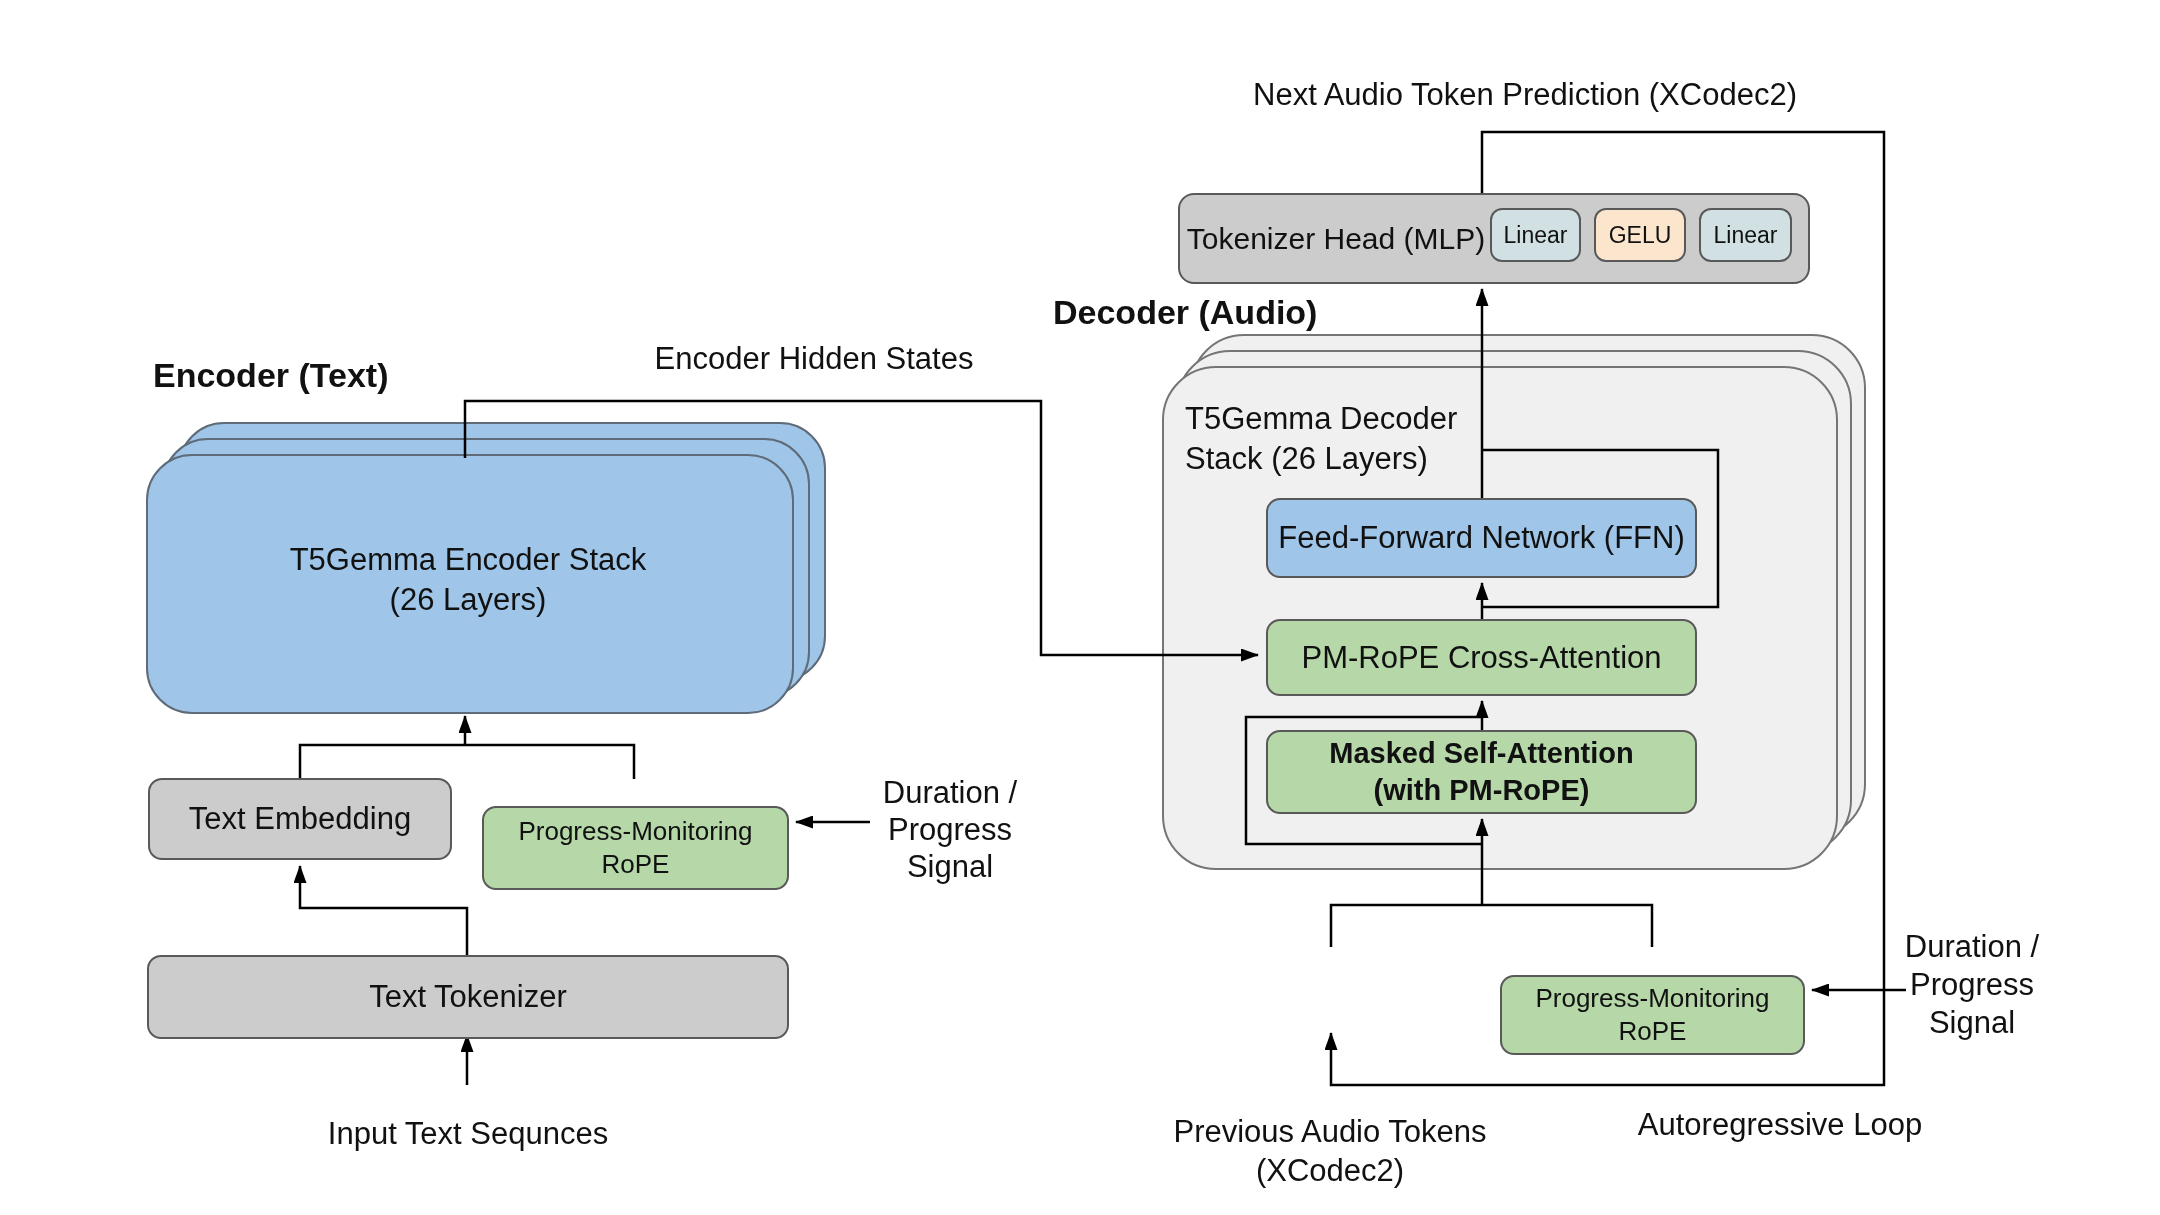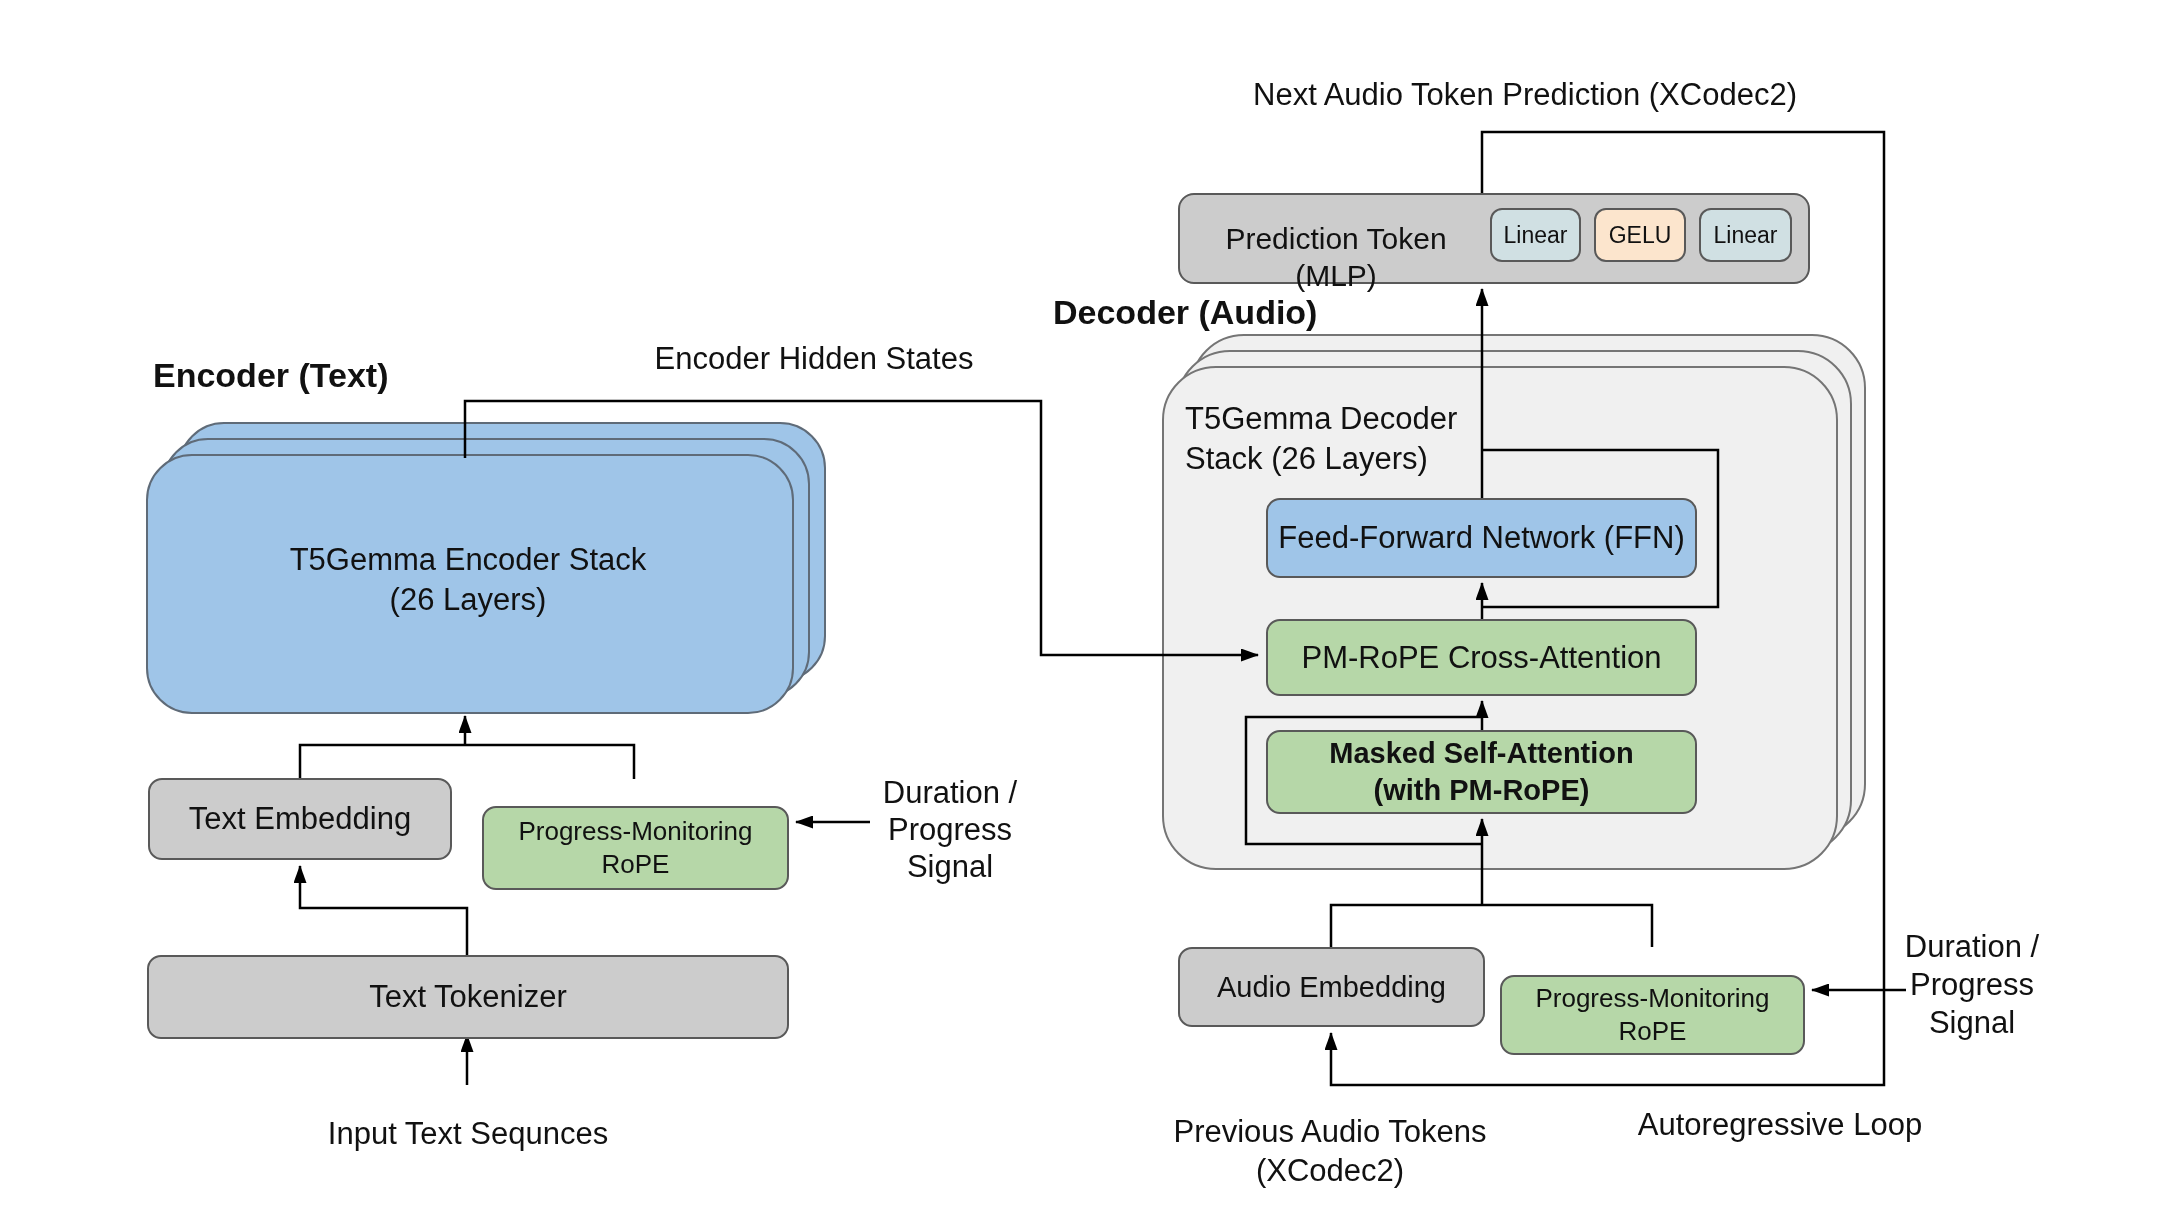--- a/index.html
+++ b/index.html
@@ -123,33 +123,32 @@
   </div>
 
   <div class="layer" id="box-layer">
 
     <div class="label" style="left:1175px; top:76px; width:700px;">Next Audio Token Prediction (XCodec2)</div>
     <div class="label heading" style="left:153px; top:357px;">Encoder (Text)</div>
     <div class="label" style="left:614px; top:340px; width:400px;">Encoder Hidden States</div>
     <div class="label heading" style="left:1053px; top:294px;">Decoder (Audio)</div>
 
     <div class="box gray" style="left:1178px; top:193px; width:632px; height:91px; border-radius:16px;"></div>
-    <div class="label" style="left:1186px; top:220px; width:300px; font-size:30px;">Prediction Token (MLP)</div>
+    <div class="label" style="left:1186px; top:220px; width:300px; font-size:30px;">Tokenizer Head (MLP)</div>
     <div class="chip cyan" style="left:1490px; top:208px; width:91px; height:54px;">Linear</div>
     <div class="chip peach" style="left:1594px; top:208px; width:92px; height:54px;">GELU</div>
     <div class="chip cyan" style="left:1699px; top:208px; width:93px; height:54px;">Linear</div>
 
     <div class="box blue" style="left:1266px; top:498px; width:431px; height:80px;">Feed-Forward Network (FFN)</div>
     <div class="box green" style="left:1266px; top:619px; width:431px; height:77px;">PM-RoPE Cross-Attention</div>
     <div class="box green mid-two-line" style="left:1266px; top:730px; width:431px; height:84px;font-weight:bold;">
       <div>Masked Self-Attention</div>
       <div>(with PM-RoPE)</div>
     </div>
 
-    <div class="box gray" style="left:1178px; top:947px; width:307px; height:80px; font-size:29px;">Audio Embedding</div>
     <div class="box green small-two-line" style="left:1500px; top:947px; width:305px; height:80px;">
       <div>Progress-Monitoring</div>
       <div>RoPE</div>
     </div>
 
     <div class="box gray" style="left:148px; top:778px; width:304px; height:82px;">Text Embedding</div>
     <div class="box green small-two-line" style="left:482px; top:778px; width:307px; height:84px;">
       <div>Progress-Monitoring</div>
       <div>RoPE</div>
     </div>

